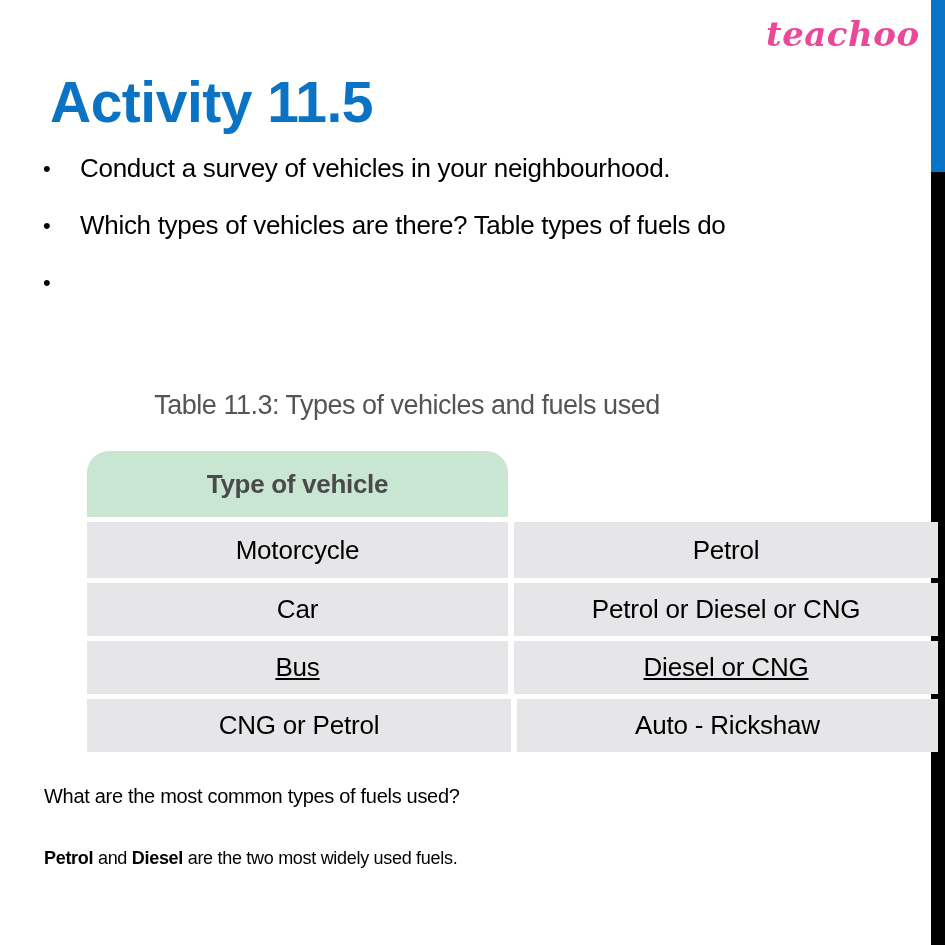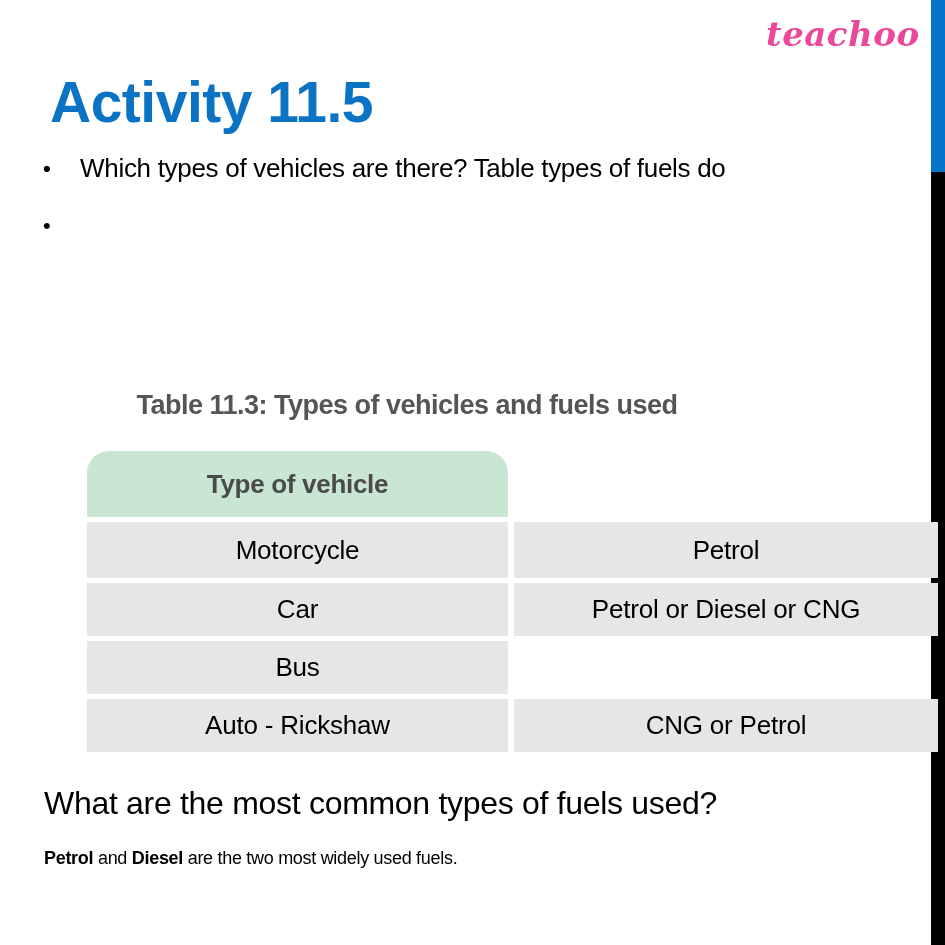--- a/index.html
+++ b/index.html
@@ -74,21 +74,21 @@
       top: 0;
       font-size: 22px;
     }
     .table-caption {
       position: absolute;
       left: 0;
       width: 820px;
       top: 390px;
       text-align: center;
       font-size: 27px;
-      font-weight: bold;
+      font-weight: normal;
       color: #555555;
       letter-spacing: -0.5px;
       padding-right: 0;
     }
     .table-caption span {
       position: relative;
       left: -3px;
     }
     .fuel-table {
       position: absolute;
@@ -121,27 +121,27 @@
     .body-row {
       margin-top: 5px;
     }
     .body-row .cell {
       background: #e6e6e8;
       color: #000000;
       letter-spacing: -0.2px;
     }
     .r1 .cell { height: 56px; }
     .r2 .cell { height: 53px; }
-    .r3 .cell { height: 53px; }
+    .r3 .cell { height: 53px; text-decoration: underline; }
     .r4 .cell { height: 53px; }
     .question {
       position: absolute;
       left: 44px;
       top: 785px;
-      font-size: 32px;
+      font-size: 20px;
       letter-spacing: -0.3px;
     }
     .answer {
       position: absolute;
       left: 44px;
       top: 848px;
       font-size: 18px;
       letter-spacing: -0.3px;
     }
     .answer b { font-weight: bold; }
@@ -152,20 +152,21 @@
 <div class="right-bar-blue"></div>
 <div class="right-bar-dark"></div>
 
 <div class="brand">teachoo</div>
 
 <h1 class="page-title">Activity 11.5</h1>
 
 <ul class="bullets">
   <li class="bullet">
     <span class="dot">•</span>
+    <span>Conduct a survey of vehicles in your neighbourhood.</span>
   </li>
   <li class="bullet">
     <span class="dot">•</span>
     <span>Which types of vehicles are there? Table types of fuels do</span>
   </li>
   <li class="bullet">
     <span class="dot">•</span>
   </li>
 </ul>
 
@@ -180,22 +181,23 @@
   <div class="row body-row r1">
     <div class="cell col-1">Motorcycle</div>
     <div class="cell col-2">Petrol</div>
   </div>
   <div class="row body-row r2">
     <div class="cell col-1">Car</div>
     <div class="cell col-2">Petrol or Diesel or CNG</div>
   </div>
   <div class="row body-row r3">
     <div class="cell col-1">Bus</div>
+    <div class="cell col-2">Diesel or CNG</div>
   </div>
   <div class="row body-row r4">
+    <div class="cell col-2">CNG or Petrol</div>
     <div class="cell col-1">Auto - Rickshaw</div>
-    <div class="cell col-2">CNG or Petrol</div>
   </div>
 </div>
 
 <div class="question">What are the most common types of fuels used?</div>
 
 <div class="answer"><b>Petrol</b><span> and </span><b>Diesel</b><span> are the two most widely used fuels.</span></div>
 
 </body></html>

